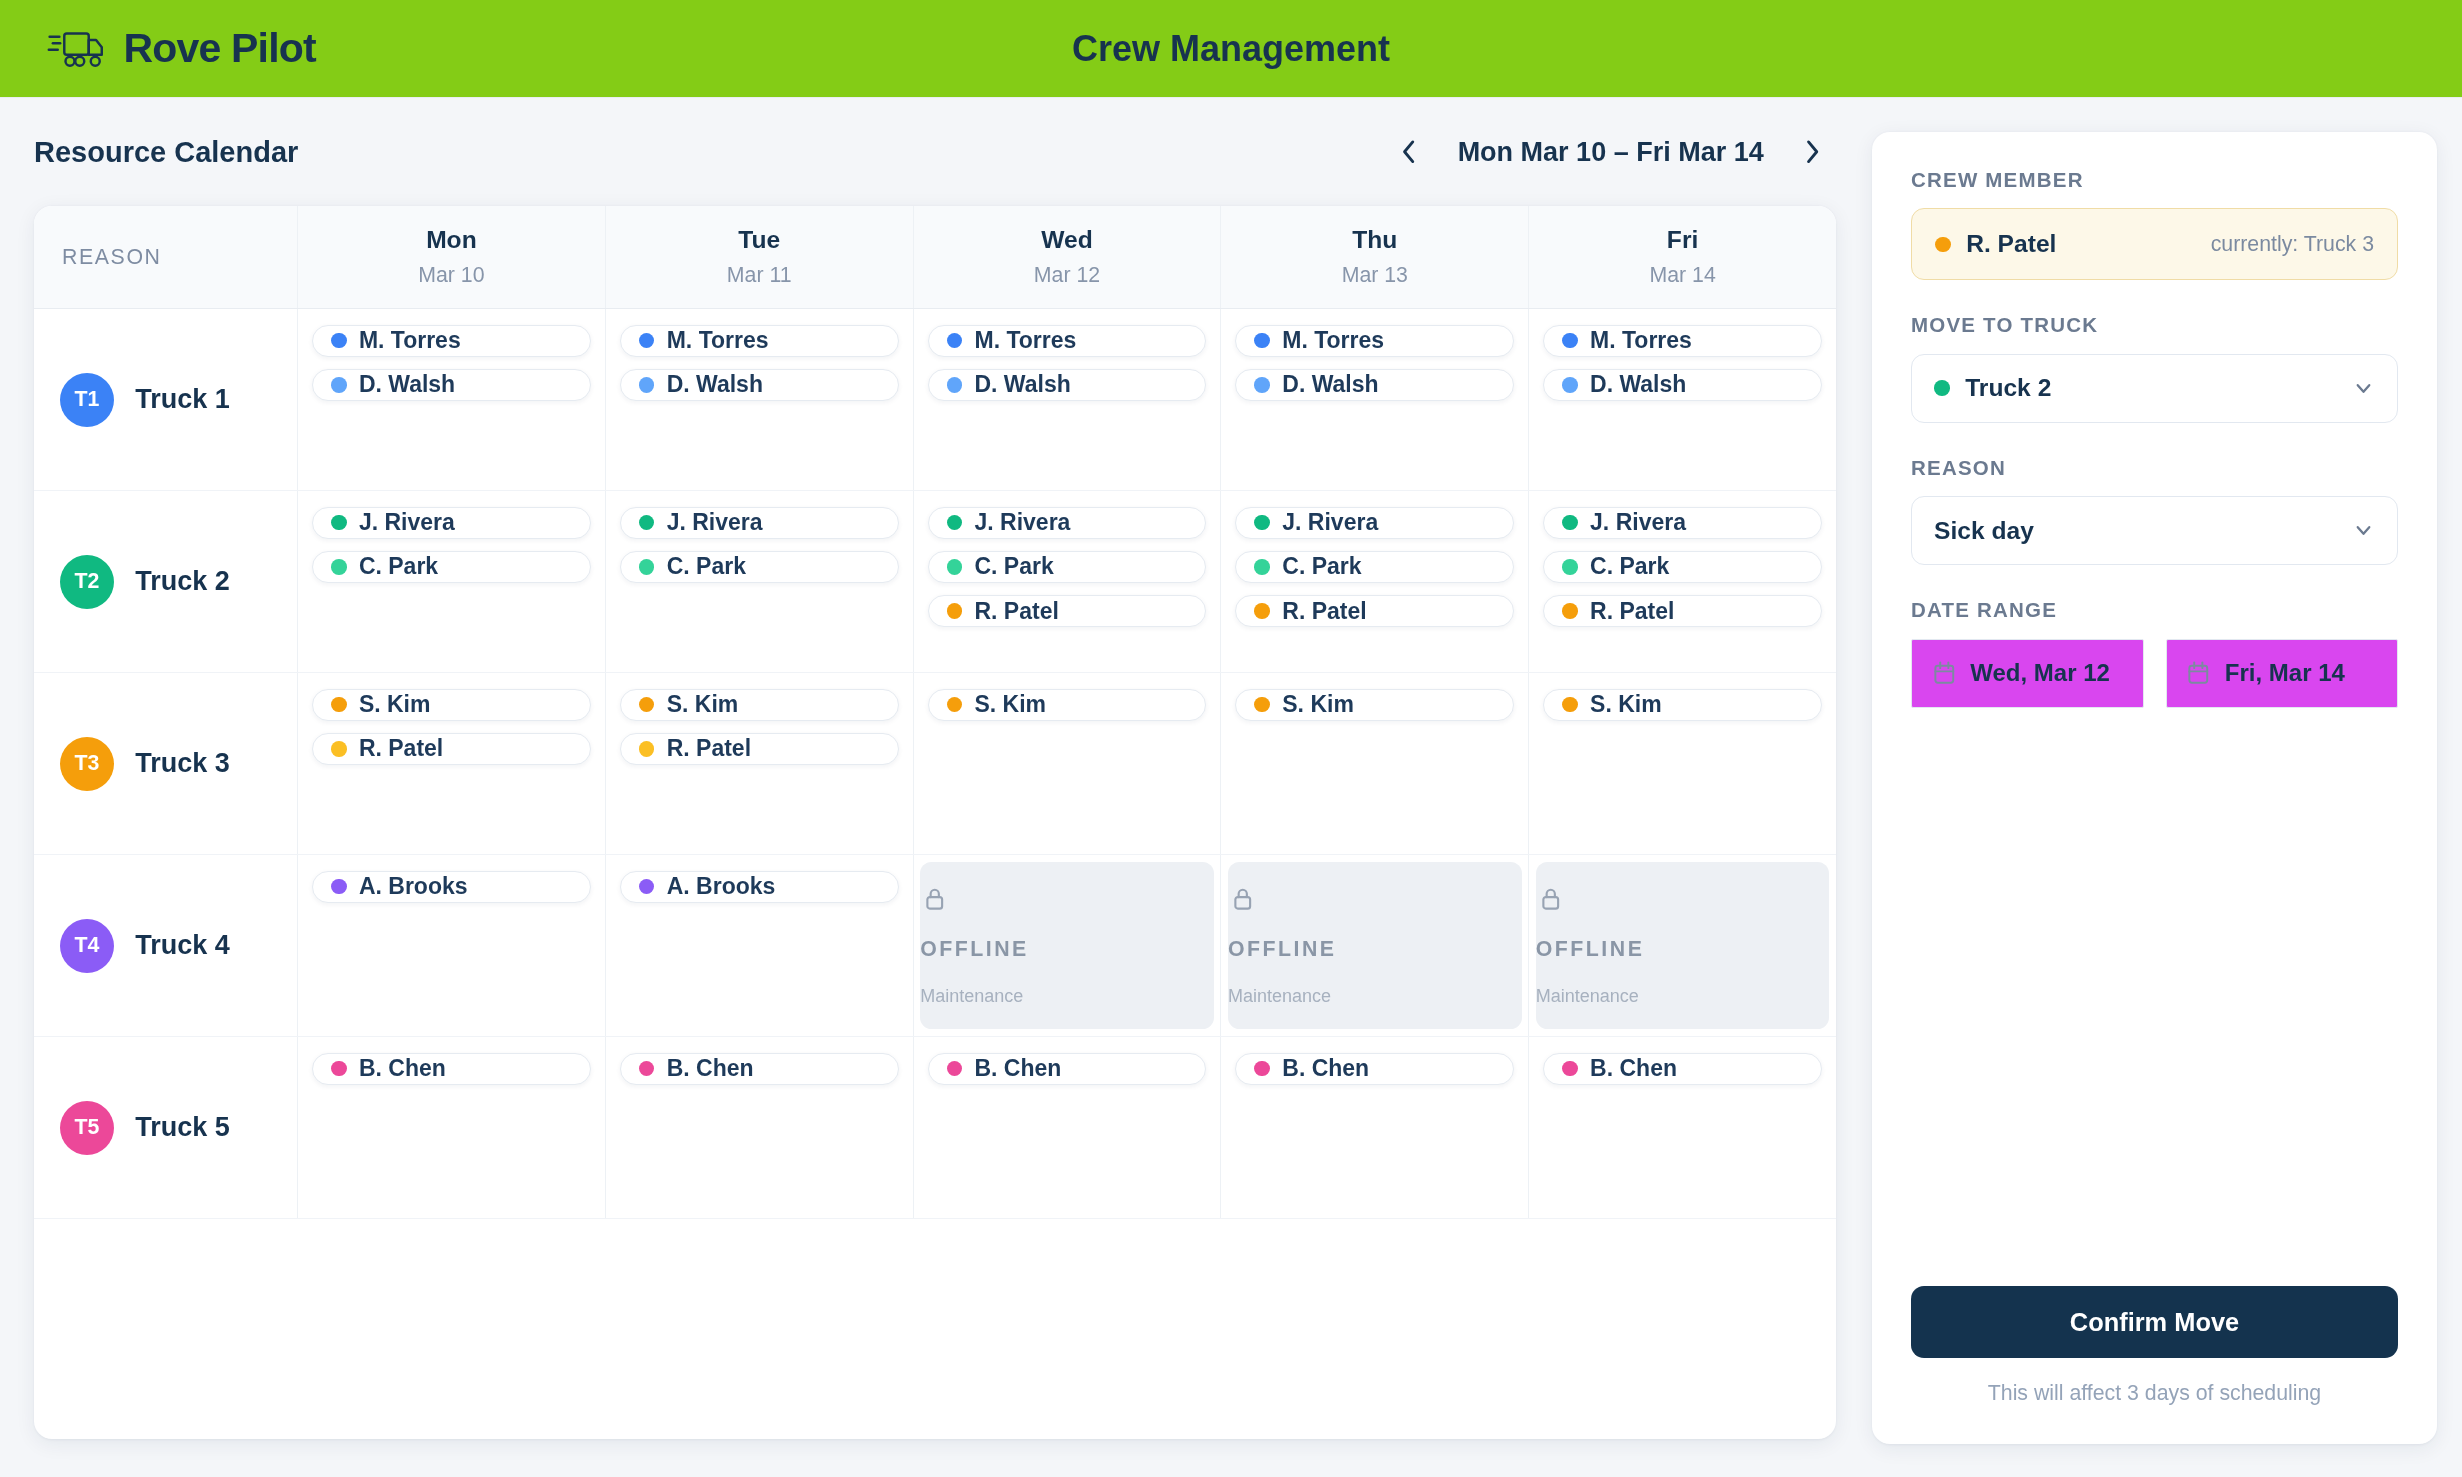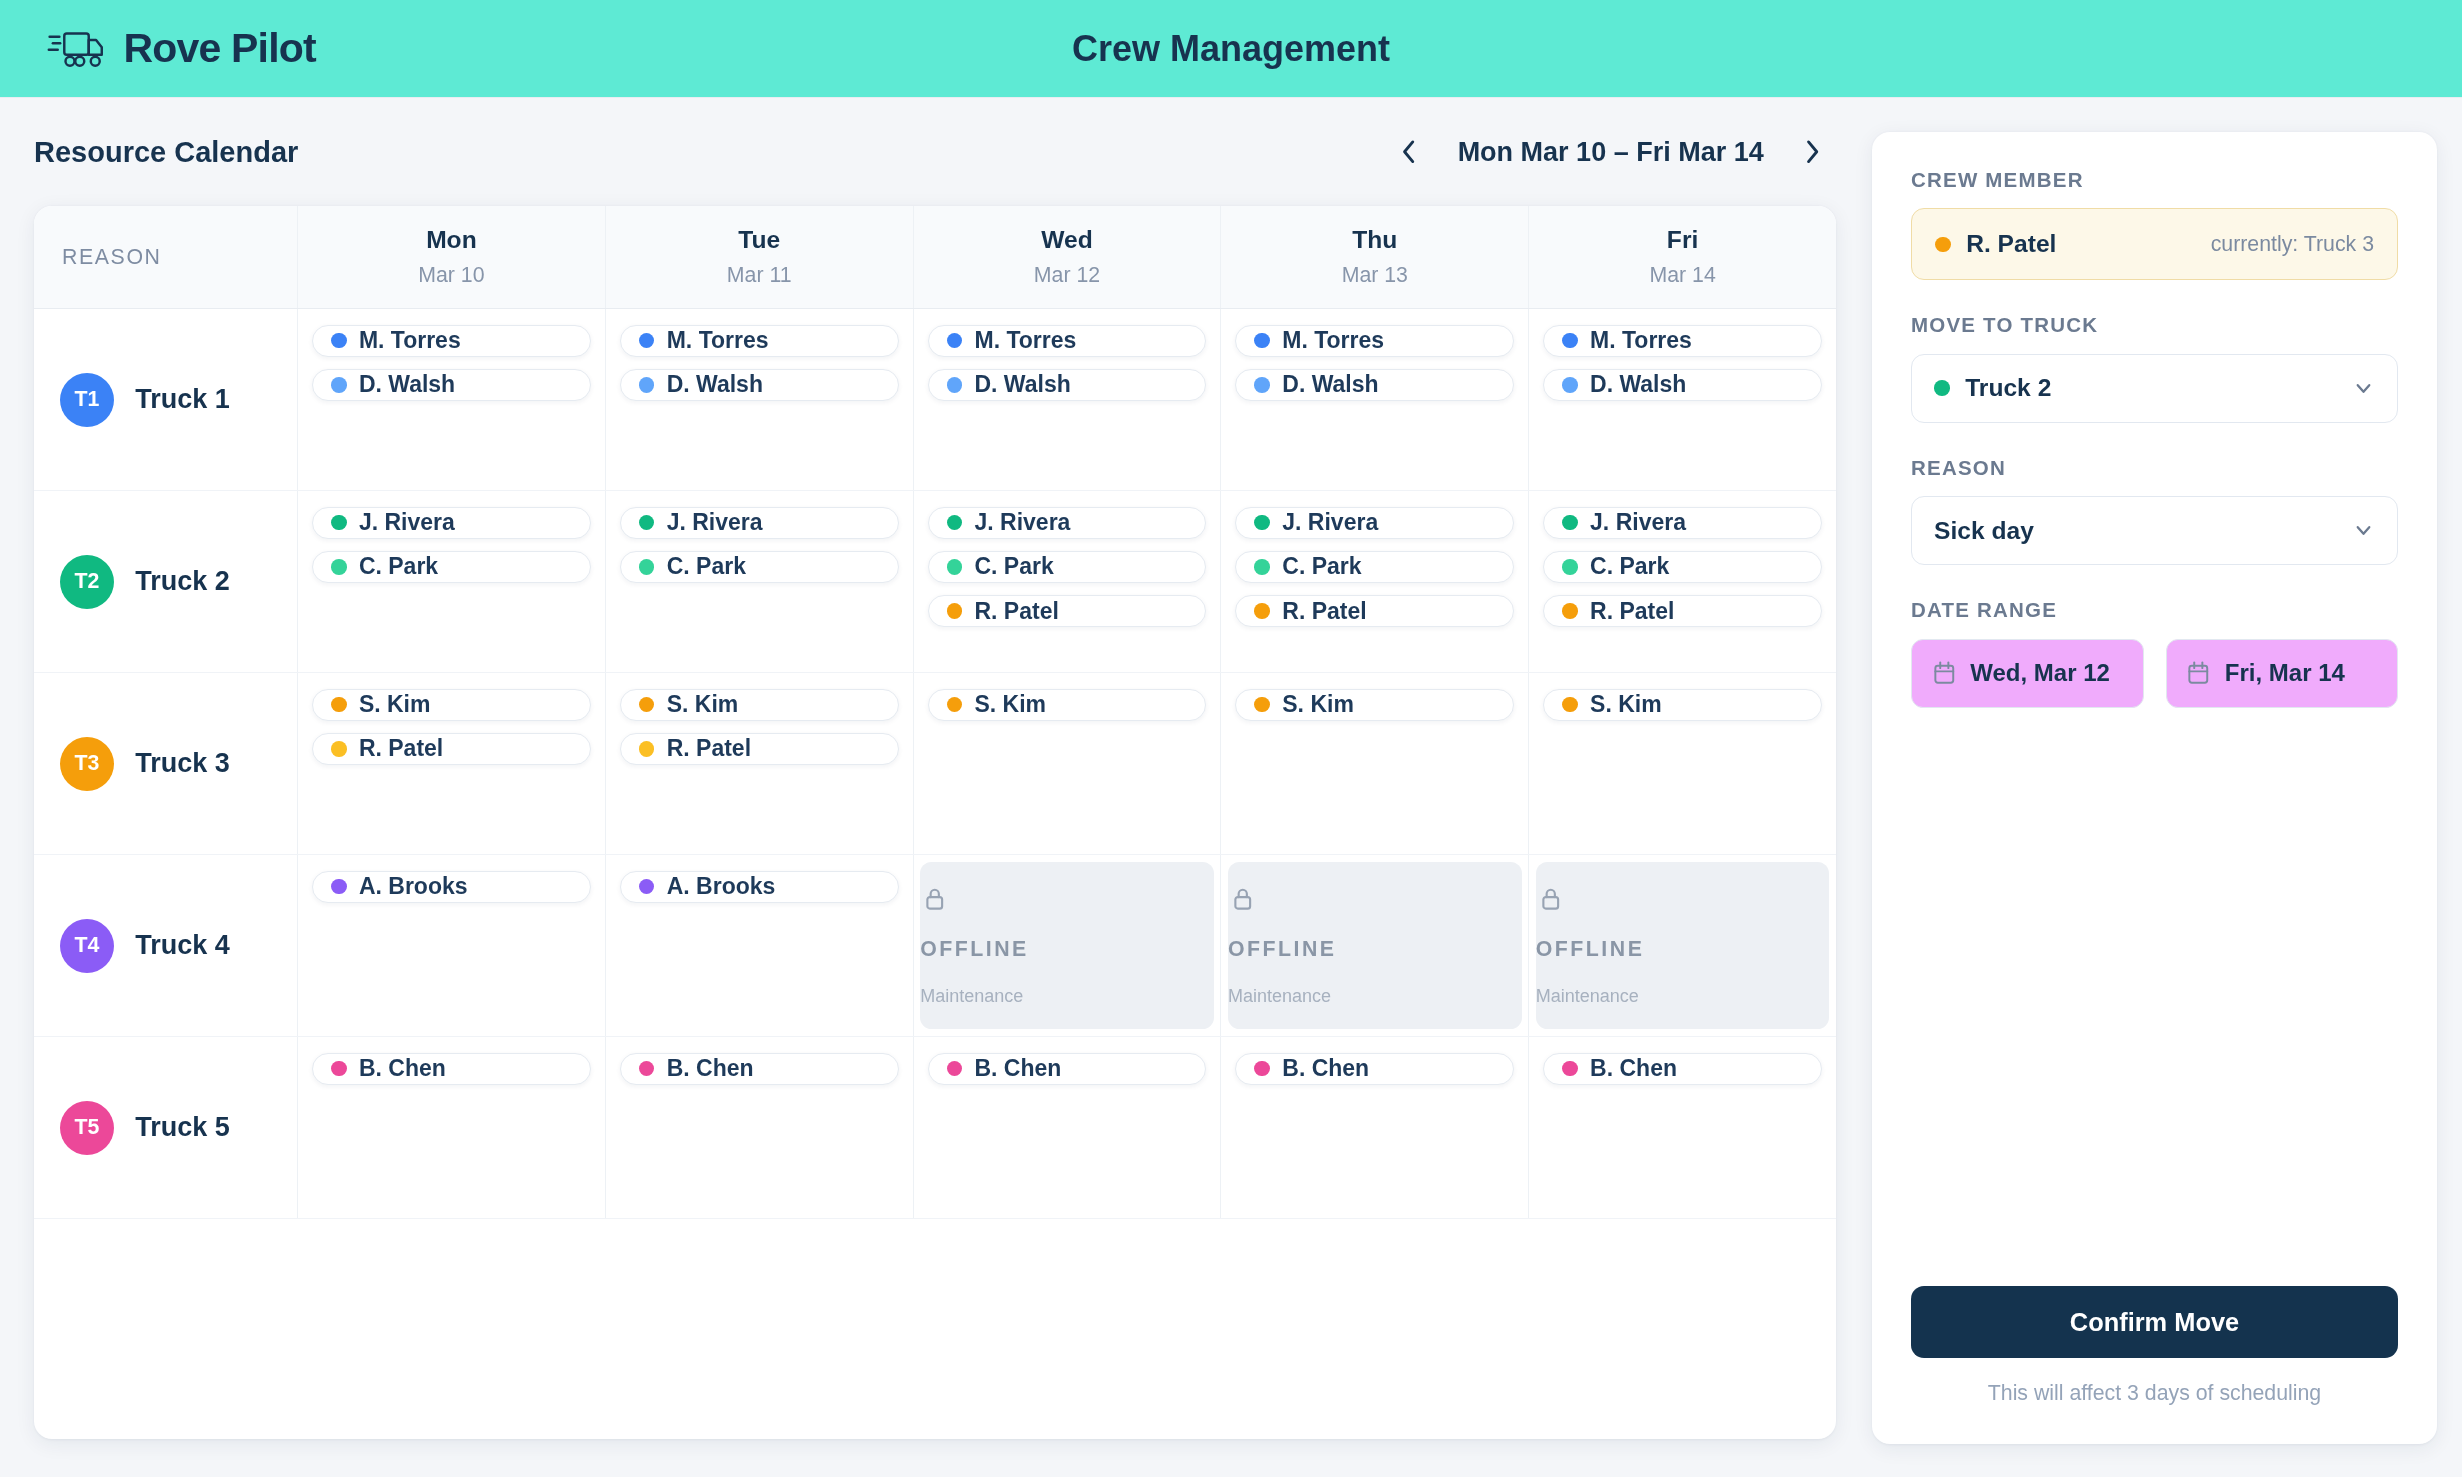--- a/index.html
+++ b/index.html
@@ -15,21 +15,21 @@
   *{box-sizing:border-box;}
   html,body{margin:0;padding:0;}
   body{
     width:2462px;height:1477px;overflow:hidden;
     background:var(--page-bg);
     font-family:"Liberation Sans", sans-serif;
     color:var(--navy);
   }
   
   .topbar{
-    position:relative;height:98px;background:#5eead4;
+    position:relative;height:98px;background:#84cc16;
     border-bottom:1.6px solid #e9edf2;
     display:flex;align-items:center;padding:13px 46px;
   }
   .brand{display:flex;align-items:center;gap:16.4px;}
   .brand-text{font-size:41px;font-weight:700;color:var(--navy);letter-spacing:-0.8px;}
   .page-title{
     position:absolute;left:0;right:0;text-align:center;
     font-size:36px;font-weight:700;color:var(--navy);pointer-events:none;
   }
   
@@ -112,21 +112,21 @@
   .crew-current{margin-left:auto;font-size:21.3px;color:#7b8aa0;}
   .select{
     height:69px;border:1.6px solid var(--border);border-radius:13px;background:#fff;
     display:flex;align-items:center;padding:0 22px;margin-bottom:33px;cursor:pointer;
   }
   .select-value{font-size:24.6px;font-weight:700;color:var(--navy);}
   .select .dot{margin-right:15.6px;}
   .chev{margin-left:auto;display:flex;}
   .date-row{display:flex;gap:22px;}
   .date-btn{
-    flex:1;height:69px;border:1.6px solid var(--border);border-radius:12px;background:#f0abfc;
+    flex:1;height:69px;border:1.6px solid var(--border);border-radius:2px;background:#d946ef;
     display:flex;align-items:center;padding:0 19.7px;gap:14px;cursor:pointer;
   }
   .date-text{font-size:24px;font-weight:700;color:var(--navy);white-space:nowrap;}
   .spacer{flex:1;}
   .confirm-btn{
     height:72px;border:none;border-radius:13px;color:#fff;
     font-size:25.4px;font-weight:700;font-family:"Liberation Sans",sans-serif;cursor:pointer;
   }
   .footnote{margin-top:23px;text-align:center;font-size:21.3px;color:var(--faint);}
 </style>

